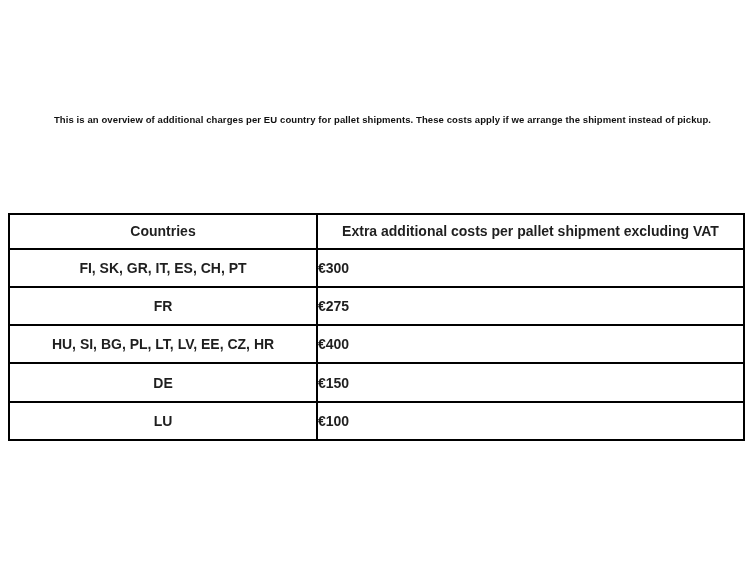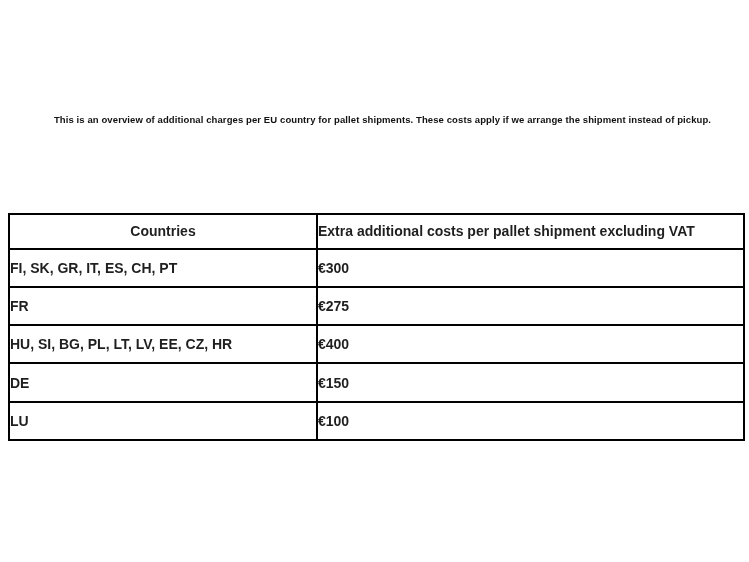--- a/index.html
+++ b/index.html
@@ -42,22 +42,22 @@
     border: 2px solid #000000;
     font-weight: bold;
     height: 32.5px;
     padding: 0;
     vertical-align: middle;
     white-space: nowrap;
     overflow: hidden;
     background: #ffffff;
   }
   th.h-countries { text-align: center; }
-  th.h-costs { text-align: left; padding-left: 8px; }
-  td.c-countries { text-align: left; padding-left: 30px; border-radius: 14px; }
+  th.h-costs { text-align: center; padding-left: 8px; }
+  td.c-countries { text-align: center; padding-left: 30px; border-radius: 14px; }
   td.c-costs { text-align: left; padding-left: 39px; }
 </style>
 </head>
 <body>
 
 <p class="intro">This is an overview of additional charges per EU country for pallet shipments. These costs apply if we arrange the shipment instead of pickup.</p>
 
 <table class="charges">
   <colgroup>
     <col class="c1">

